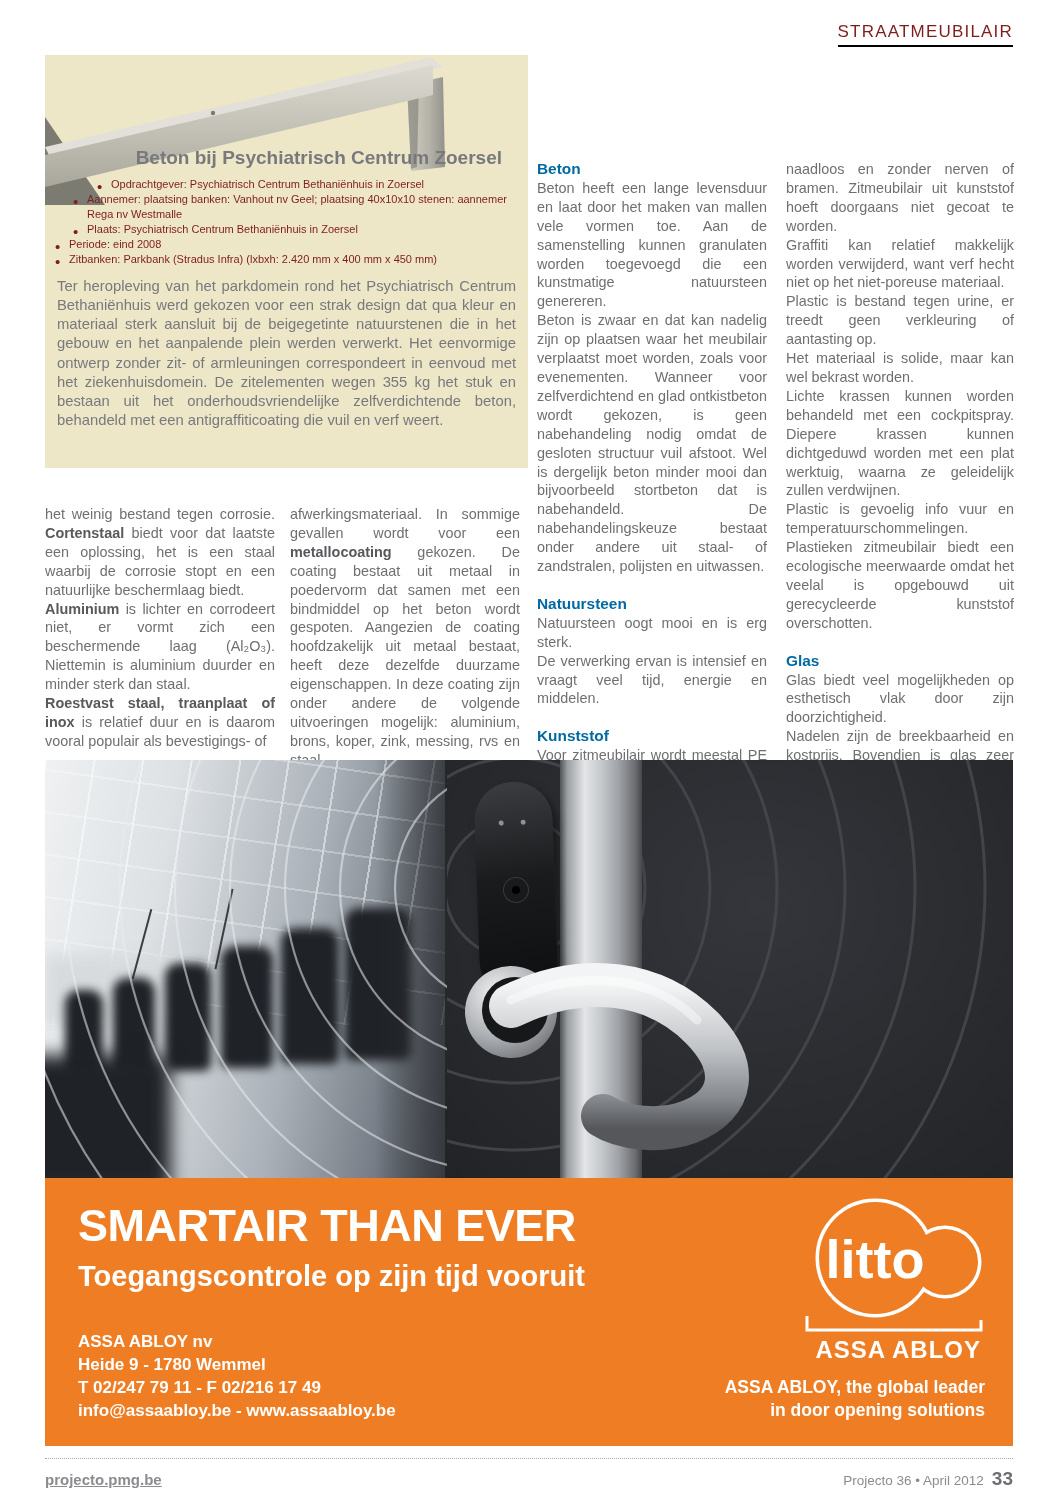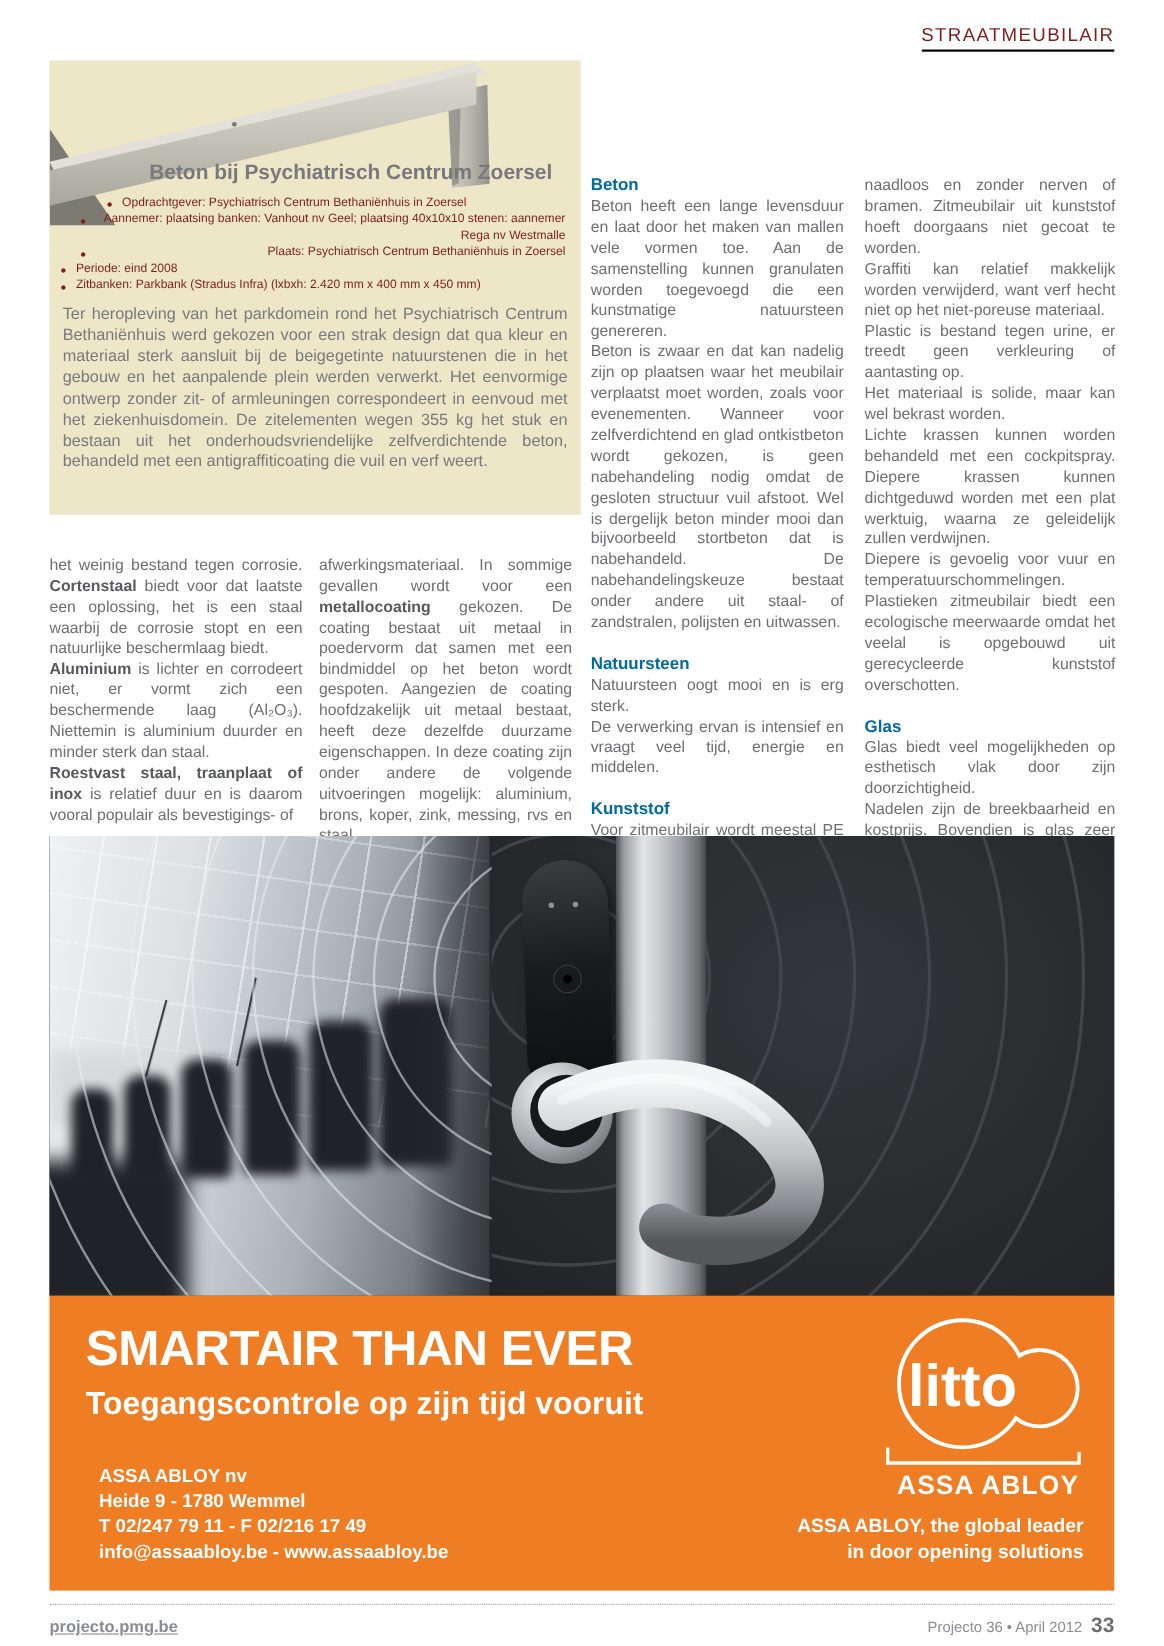--- a/index.html
+++ b/index.html
@@ -24,21 +24,21 @@
   }
   .bench-svg { position:absolute; top:0; left:0; display:block; }
   .infobox-title {
     position:relative; margin:92px 26px 8px 0;
     text-align:right; font-size:19px; font-weight:bold; color:#78797d;
   }
   .infobox-bullets { position:relative; list-style:none; font-size:11px; line-height:1.3; color:#7f1d1d; }
   .infobox-bullets li { position:relative; margin:0 14px 1px 0; }
   .infobox-bullets li::before { content:"\2022"; position:absolute; font-size:15px; }
   li.ind2 { padding-left:66px; } li.ind2::before { left:52px; }
-  li.ind1 { padding-left:42px;text-align:right; } li.ind1::before { left:28px; }
+  li.ind1 { padding-left:42px; } li.ind1::before { left:28px; }
   li.ind0 { padding-left:24px; } li.ind0::before { left:10px; }
   .infobox-body {
     position:relative; margin:10px 12px 0 12px;
     font-size:14.8px; line-height:1.3; color:#78797d; text-align:justify;
   }
 
   
   .col { position:absolute; width:230px; font-size:14.4px; line-height:18.9px;
          color:#6e6f72; text-align:justify; }
   .col p { margin:0; }
@@ -78,21 +78,21 @@
   .reader .dot { position:absolute; top:38px; width:5px; height:5px; border-radius:50%; background:#909194; }
   .reader .hole { position:absolute; left:35px; top:104px; width:8px; height:8px; border-radius:50%; background:#000; }
   .reader .ring { position:absolute; left:26px; top:95px; width:26px; height:26px; border-radius:50%;
           border:1.5px solid #3a3b3f; }
 
   .handle-svg { position:absolute; left:0; top:0; }
 
   .ad-orange { position:relative; width:968px; height:268px; background:#ef7d23; color:#fff; }
   .ad-title { position:absolute; left:33px; top:22px; font-size:45px; font-weight:bold; letter-spacing:-.5px; }
   .ad-subtitle { position:absolute; left:33px; top:82px; font-size:29px; font-weight:bold; }
-  .ad-contact { position:absolute; left:33px; top:152px; font-size:17px; line-height:23px; font-weight:600;margin-left:12px; }
+  .ad-contact { position:absolute; left:33px; top:152px; font-size:17px; line-height:23px; font-weight:600; }
   .ad-logo { position:absolute; right:24px; top:18px; width:200px; text-align:right; }
   .ad-tagline { position:absolute; right:28px; top:198px; font-size:17.5px; line-height:23px;
           font-weight:600; text-align:right; }
 
   
   .footer { position:absolute; left:45px; right:45px; top:1458px;
           border-top:1px dotted #a9a9a9; padding-top:9px;
           display:flex; justify-content:space-between; align-items:baseline; }
   .footer-left { font-size:15px; font-weight:bold; color:#8a8c8f; text-decoration:underline; }
   .footer-right { font-size:13.5px; color:#8a8c8f; }
@@ -155,21 +155,21 @@
   <h3>Kunststof</h3>
   <p>Voor zitmeubilair wordt meestal PE gebruikt. Dit flexibele, lichte en eerder goedkope materiaal is</p>
 </div>
 
 <div class="col" id="col4">
   <p>naadloos en zonder nerven of bramen. Zitmeubilair uit kunststof hoeft doorgaans niet gecoat te worden.</p>
   <p>Graffiti kan relatief makkelijk worden verwijderd, want verf hecht niet op het niet-poreuse materiaal.</p>
   <p>Plastic is bestand tegen urine, er treedt geen verkleuring of aantasting op.</p>
   <p>Het materiaal is solide, maar kan wel bekrast worden.</p>
   <p>Lichte krassen kunnen worden behandeld met een cockpitspray. Diepere krassen kunnen dichtgeduwd worden met een plat werktuig, waarna ze geleidelijk zullen verdwijnen.</p>
-  <p>Diepere is gevoelig voor vuur en temperatuurschommelingen.</p>
+  <p>Plastic is gevoelig info vuur en temperatuurschommelingen.</p>
   <p>Plastieken zitmeubilair biedt een ecologische meerwaarde omdat het veelal is opgebouwd uit gerecycleerde kunststof overschotten.</p>
   <h3>Glas</h3>
   <p>Glas biedt veel mogelijkheden op esthetisch vlak door zijn doorzichtigheid.</p>
   <p>Nadelen zijn de breekbaarheid en kostprijs. Bovendien is glas zeer krasgevoelig. ❑</p>
 </div>
 
 <div class="ad">
   <div class="ad-photo">
     <div class="room">
       <div class="room-grid"></div>

